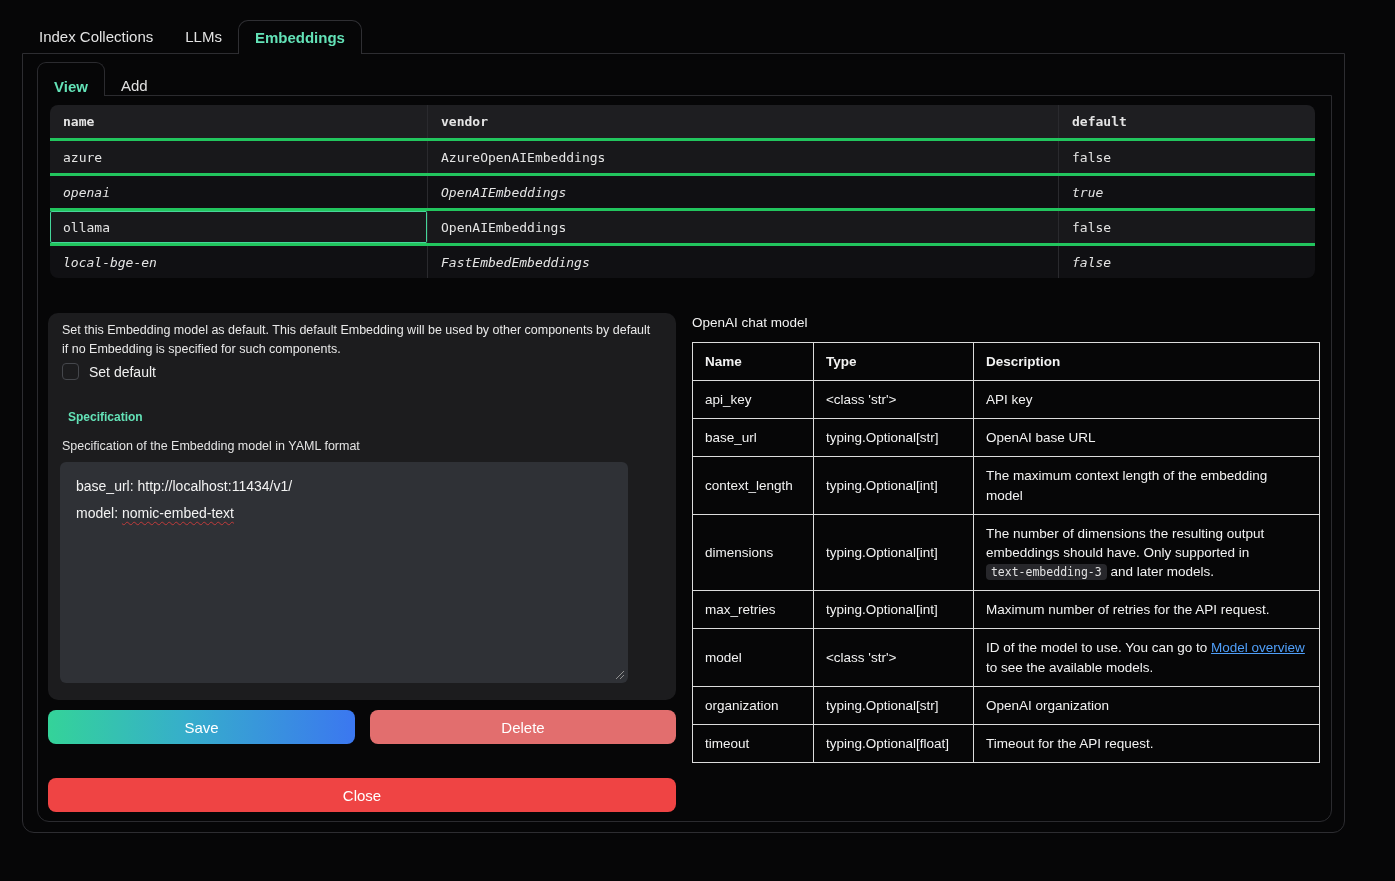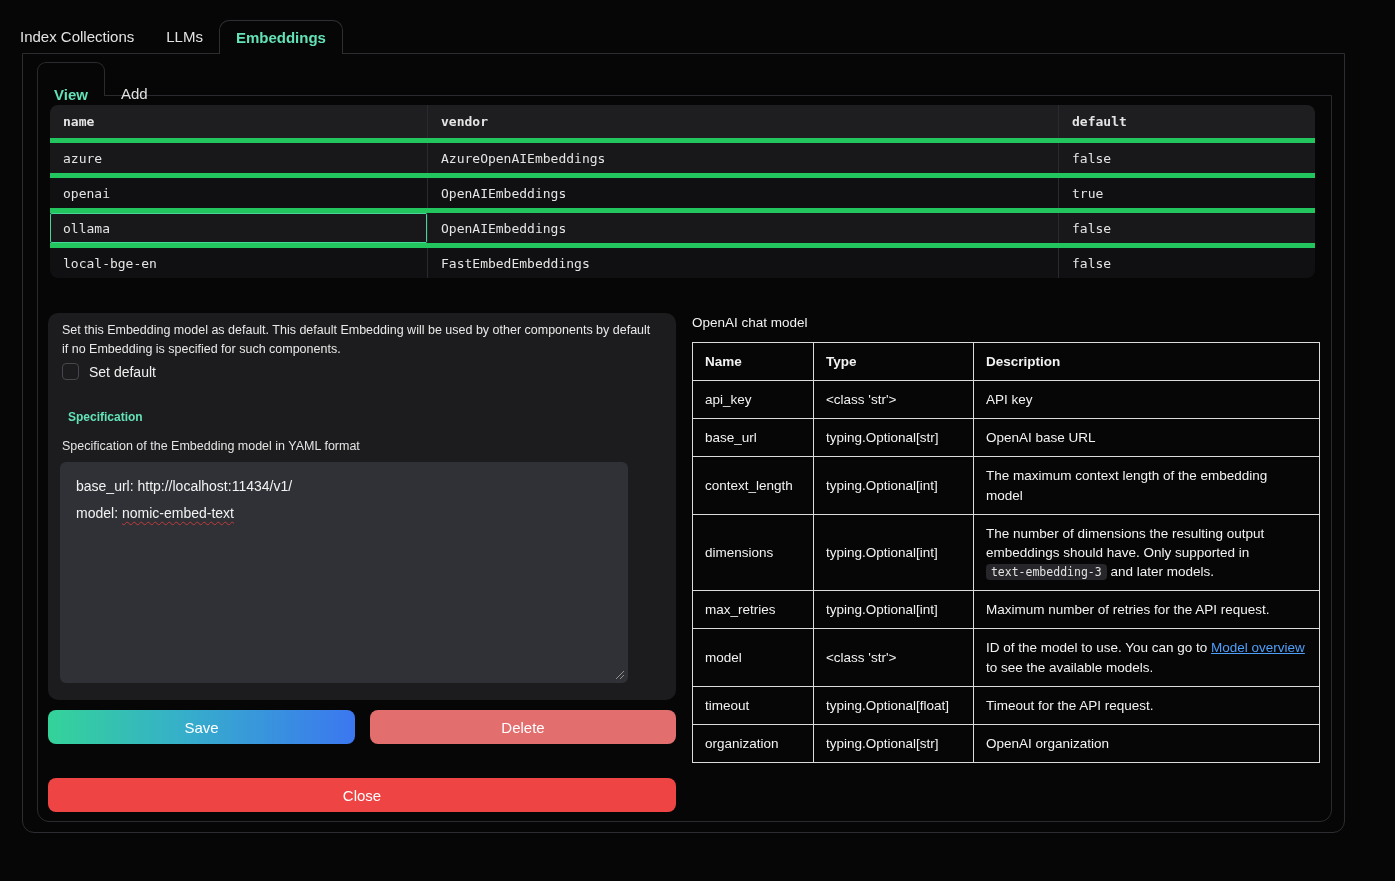--- a/index.html
+++ b/index.html
@@ -4,59 +4,59 @@
 <style>
   * { box-sizing: border-box; }
   html,body { margin:0; padding:0; background:#060607; }
   .page {
     position:relative; width:1395px; height:881px; overflow:hidden;
     background:#060607; color:#e8e8e8;
     font-family:"Liberation Sans", sans-serif;
   }
 
   
-  .main-tabs { position:absolute; left:4px; top:20px; height:34px; display:flex; z-index:3;justify-content:flex-end; }
+  .main-tabs { position:absolute; left:23px; top:20px; height:34px; display:flex; z-index:3;justify-content:flex-end; }
   .main-tab {
     padding:0 16px; height:34px; line-height:33px; font-size:15px;
     color:#e3e3e3; cursor:pointer; white-space:nowrap;
   }
   .main-tab.active {
     color:var(--accent); font-weight:bold; background:#060607;
     border:1px solid #2f2f33; border-bottom:none; border-radius:10px 10px 0 0;
   }
   .outer-panel {
     position:absolute; left:22px; top:53px; width:1323px; height:780px;
     border:1px solid #2d2d31; border-radius:0 0 12px 12px; z-index:1;
   }
 
   
   .sub-tabs { position:absolute; left:37px; top:62px; height:34px; display:flex; z-index:4; }
   .sub-tab {
-    padding:16px 16px; height:34px; line-height:32px; font-size:15px;
+    padding:8px 16px; height:34px; line-height:32px; font-size:15px;
     color:#e0e0e0; cursor:pointer;
   }
   .sub-tab.active {
     color:var(--accent); font-weight:bold; background:#060607;
     border:1px solid #2b2b2f; border-bottom:none; border-radius:9px 9px 0 0;
   }
   .inner-panel {
     position:absolute; left:37px; top:95px; width:1295px; height:727px;
     border:1px solid #2b2b2f; border-radius:0 0 12px 12px; z-index:2;
   }
 
   
   .etable {
     position:absolute; left:50px; top:105px; width:1265px; z-index:5;
     font-family:"DejaVu Sans Mono", monospace; font-size:13px;
     border-radius:8px; overflow:hidden;
   }
-  .etable .row { display:flex; height:35px; border-top:5px solid #22c55e; }
+  .etable .row { display:flex; height:35px; border-top:3px solid #22c55e; }
   .etable .row.head { height:33px; border-top:none; background:#1e1e21; font-weight:bold; color:#fff; }
   .etable .row.odd  { background:#18181b; }
-  .etable .row.even { background:#101013; }
+  .etable .row.even { background:#101013;font-style:italic; }
   .etable .cell {
     display:flex; align-items:center; padding-left:13px; color:#e4e4e4;
     border-right:1px solid #2a2a2e; overflow:hidden; white-space:nowrap;
   }
   .etable .cell:last-child { border-right:none; }
   .etable .c1 { width:378px; } .etable .c2 { width:631px; } .etable .c3 { width:256px; }
   .etable .cell.selected { box-shadow:inset 0 0 0 1px var(--selected-border); border-radius:2px; }
 
   
   .config-panel {
@@ -225,25 +225,25 @@
           <td>max_retries</td>
           <td>typing.Optional[int]</td>
           <td>Maximum number of retries for the API request.</td>
         </tr>
         <tr>
           <td>model</td>
           <td>&lt;class 'str'&gt;</td>
           <td>ID of the model to use. You can go to <a class="dlink">Model overview</a> to see the available models.</td>
         </tr>
         <tr>
+          <td>organization</td>
+          <td>typing.Optional[str]</td>
+          <td>OpenAI organization</td>
+        </tr>
+        <tr>
           <td>timeout</td>
           <td>typing.Optional[float]</td>
           <td>Timeout for the API request.</td>
         </tr>
-        <tr>
-          <td>organization</td>
-          <td>typing.Optional[str]</td>
-          <td>OpenAI organization</td>
-        </tr>
       </tbody>
   </table>
 
 </div>
 
 </body></html>

